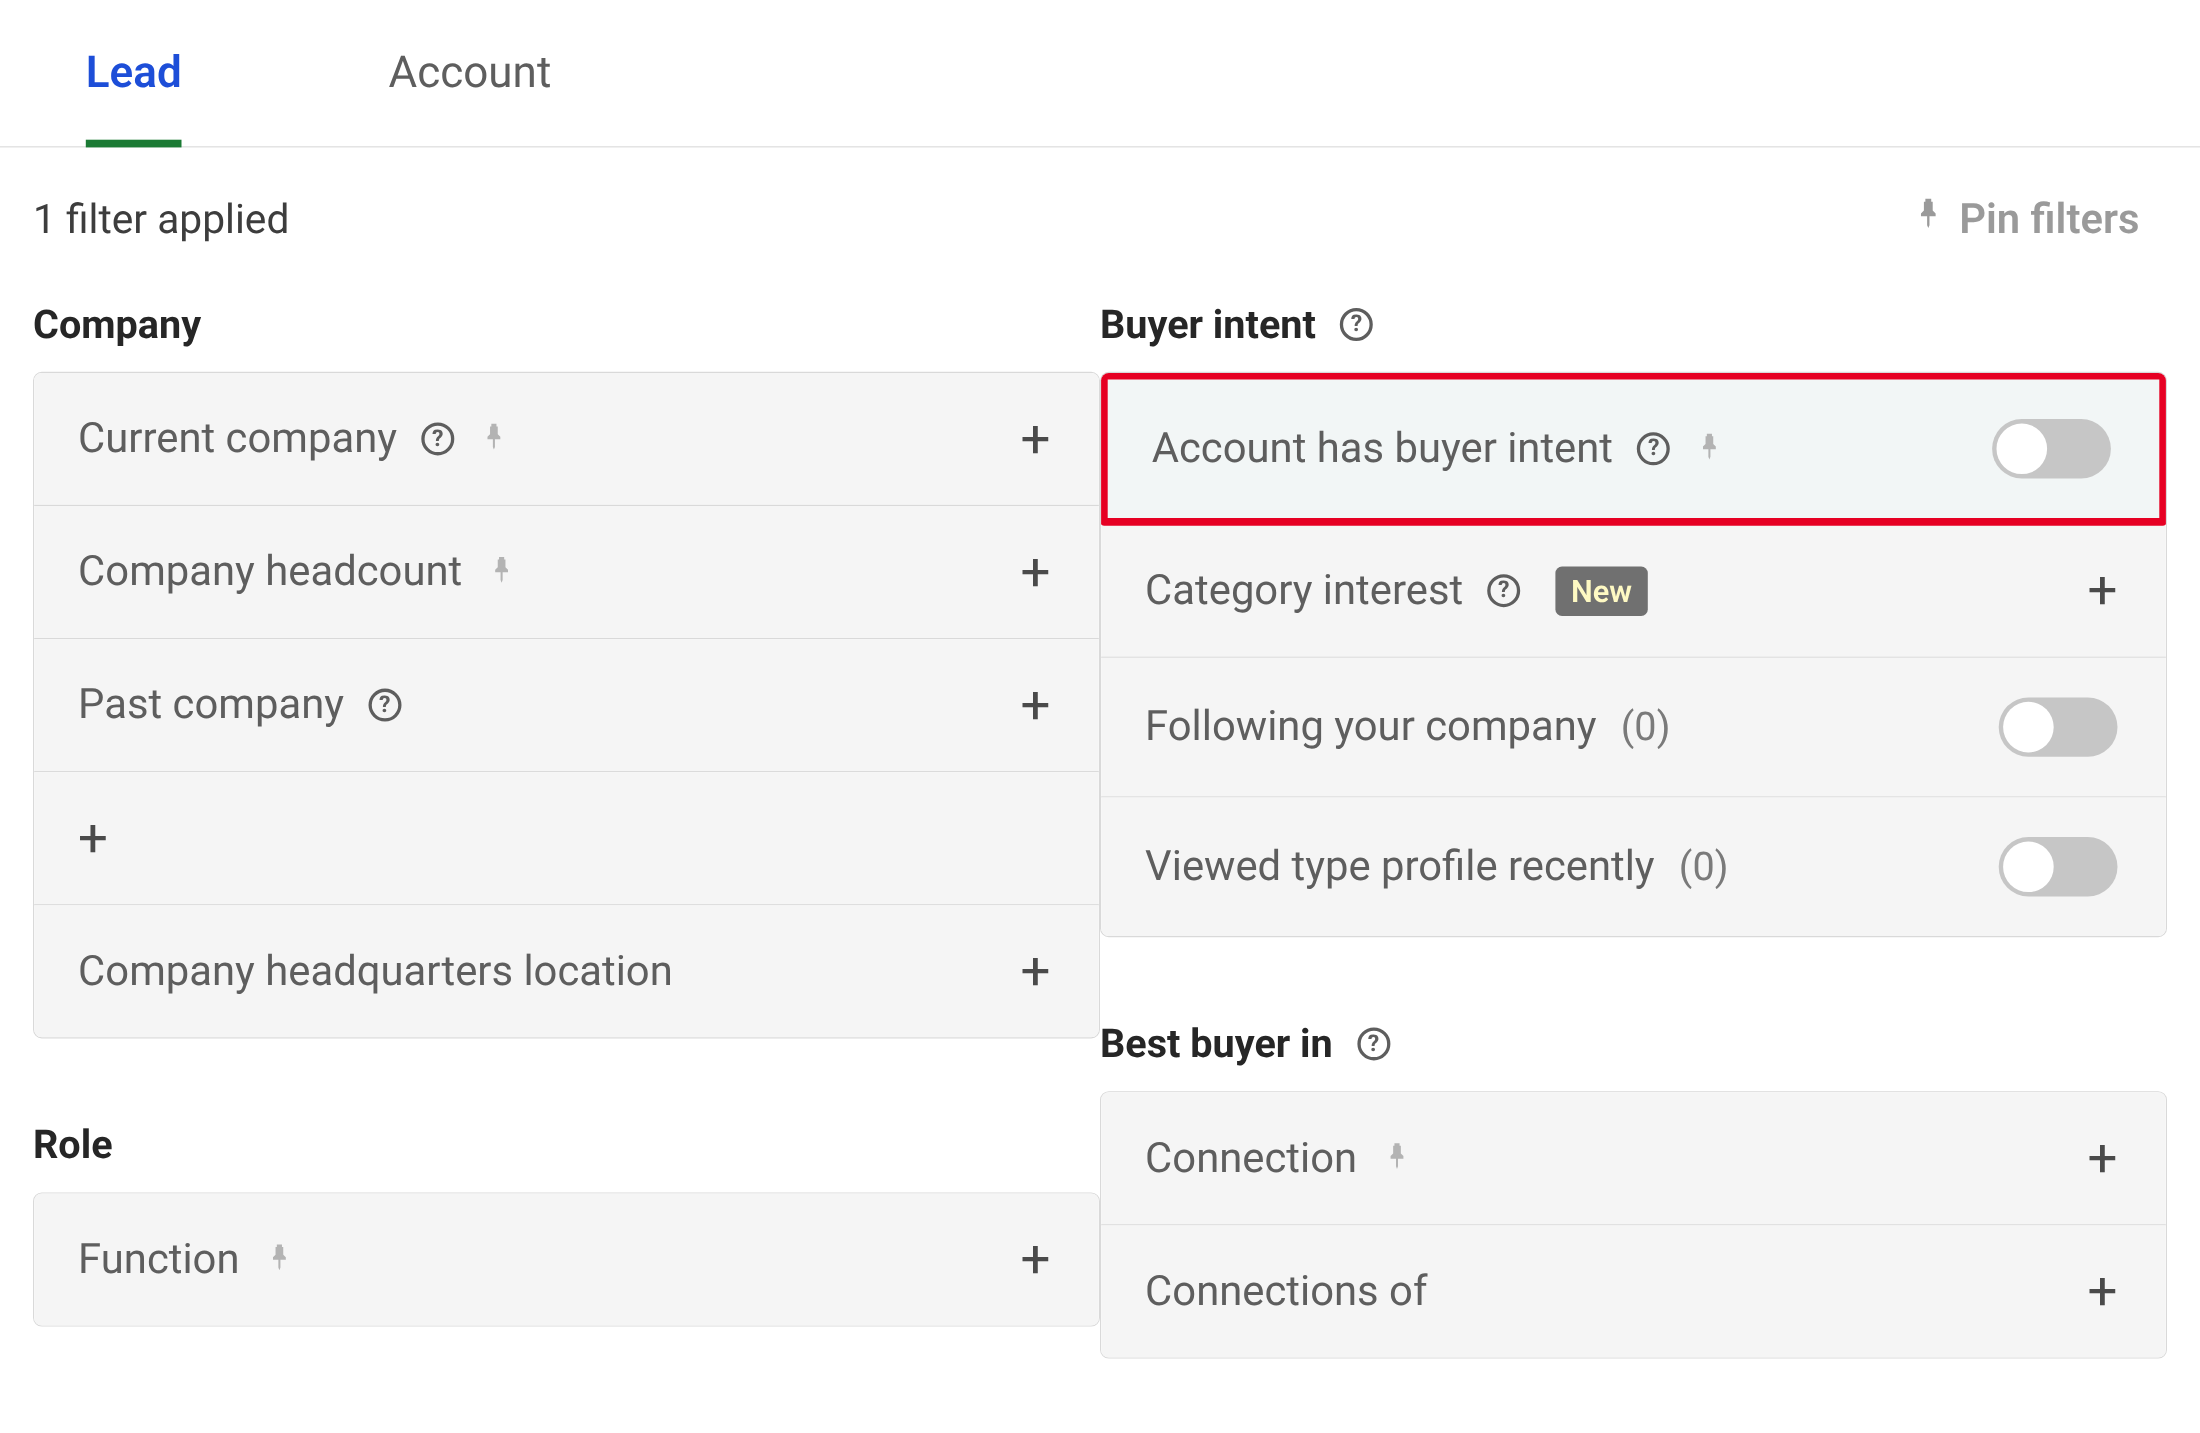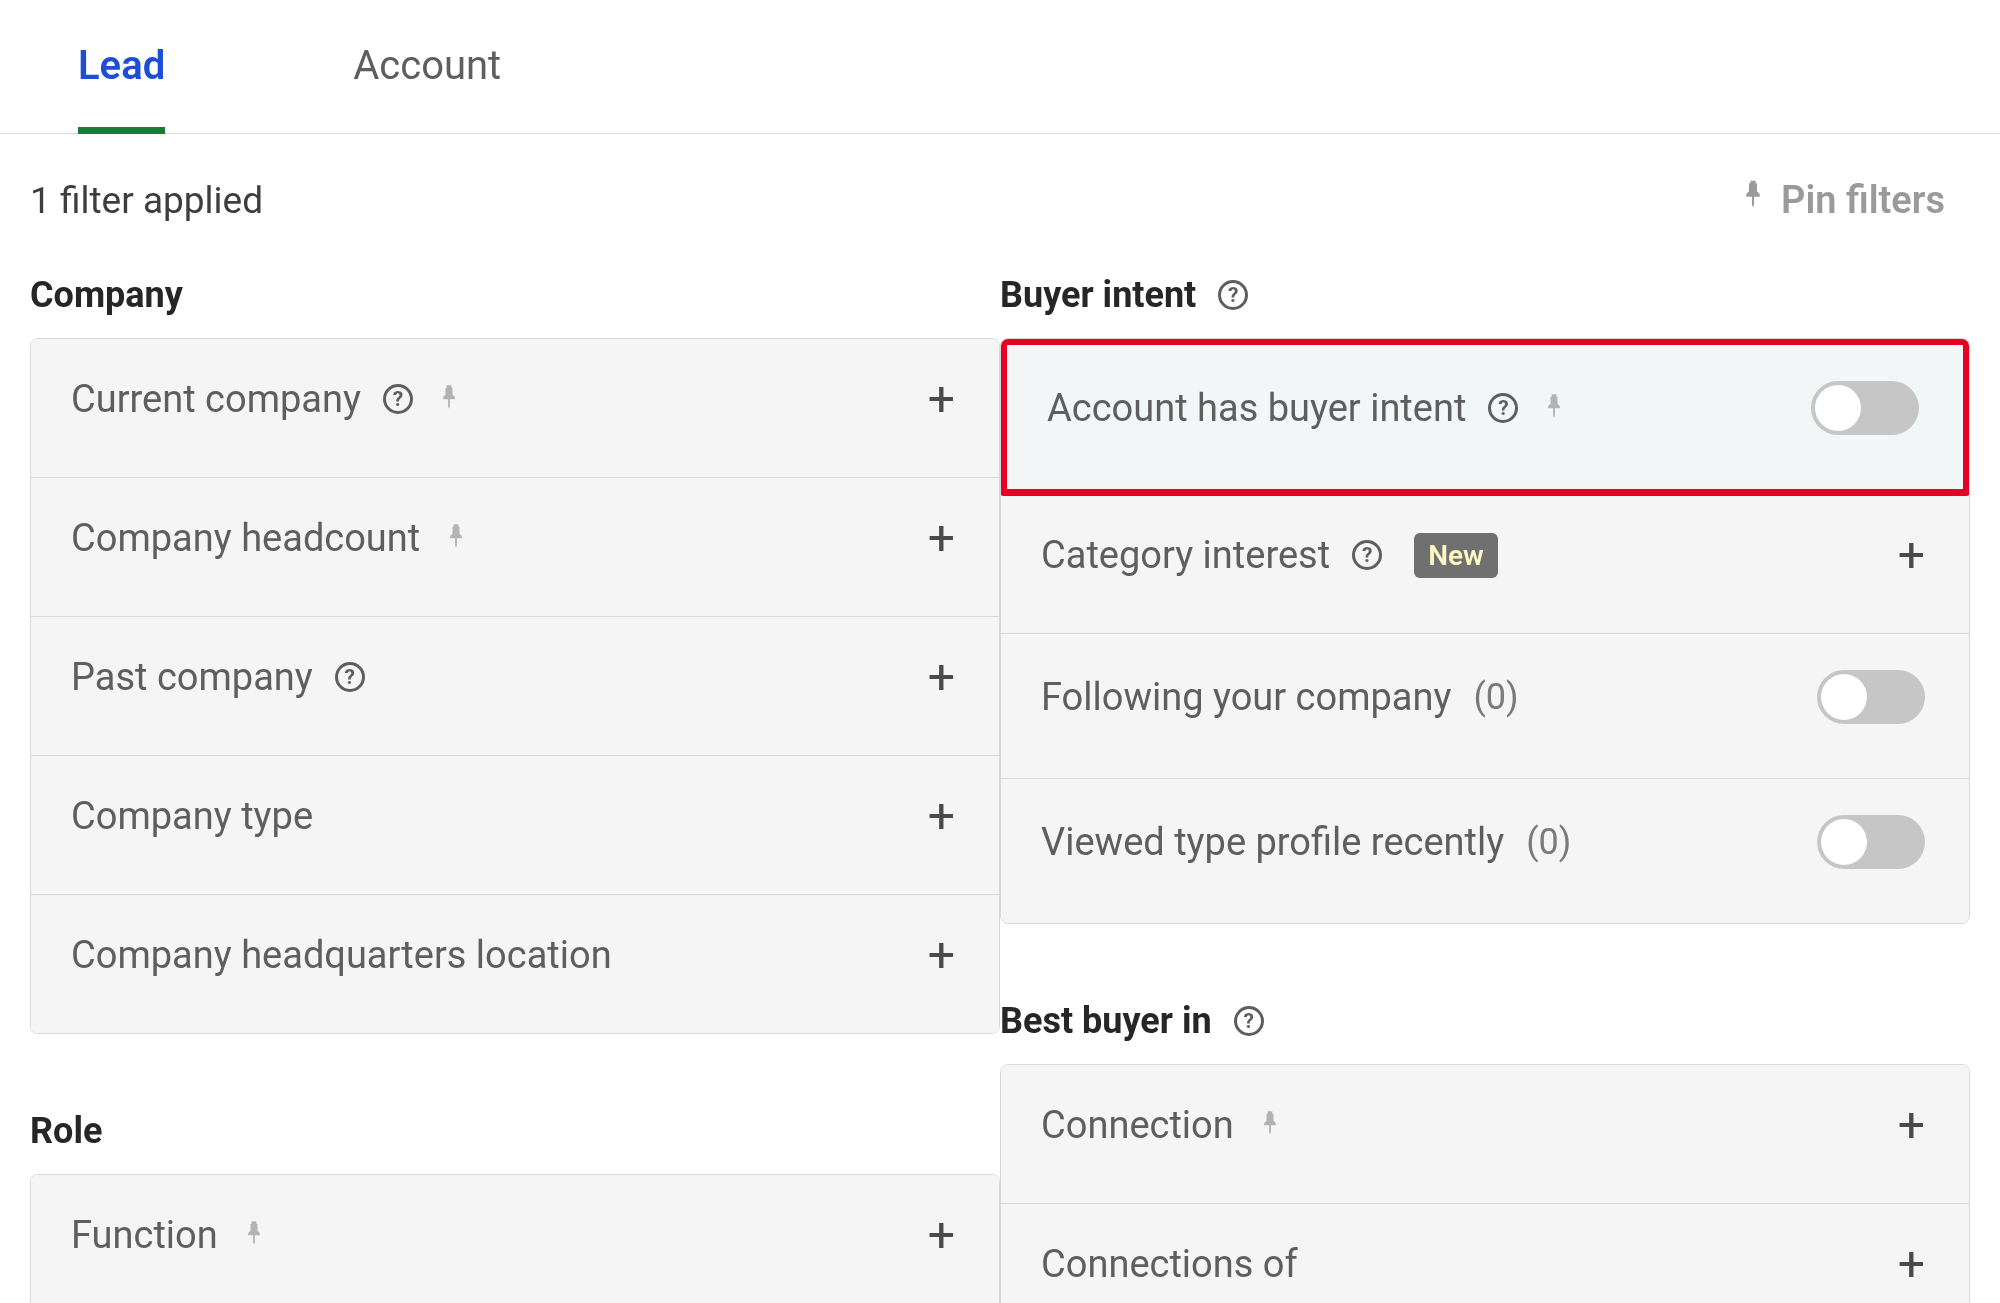--- a/index.html
+++ b/index.html
@@ -134,21 +134,21 @@
     .filter-group {
       border: 1px solid #d9d9d9;
       border-radius: 8px;
       overflow: hidden;
       margin-bottom: 40px;
     }
     .filter-row {
       display: flex;
       align-items: center;
       justify-content: space-between;
-      padding: 36px 44px 54px 40px;
+      padding: 36px 44px 36px 40px;
       background: #f5f5f5;
       border-bottom: 1px solid #d9d9d9;
       cursor: pointer;
     }
     .filter-row:last-child {
       border-bottom: none;
     }
     .filter-row.highlight {
       border: 7px solid #e60023;
       border-radius: 4px;
@@ -262,23 +262,20 @@
           <span class="plus-icon">+</span>
         </div>
         <div class="filter-row">
           <div class="filter-left">
             <span class="filter-label">Past company</span>
             <span class="help-icon">?</span>
           </div>
           <span class="plus-icon">+</span>
         </div>
         <div class="filter-row">
-          <div class="filter-left">
-            <span class="filter-label">Company type</span>
-          </div>
           <span class="plus-icon">+</span>
         </div>
         <div class="filter-row">
           <div class="filter-left">
             <span class="filter-label">Company headquarters location</span>
           </div>
           <span class="plus-icon">+</span>
         </div>
       </div>
 

